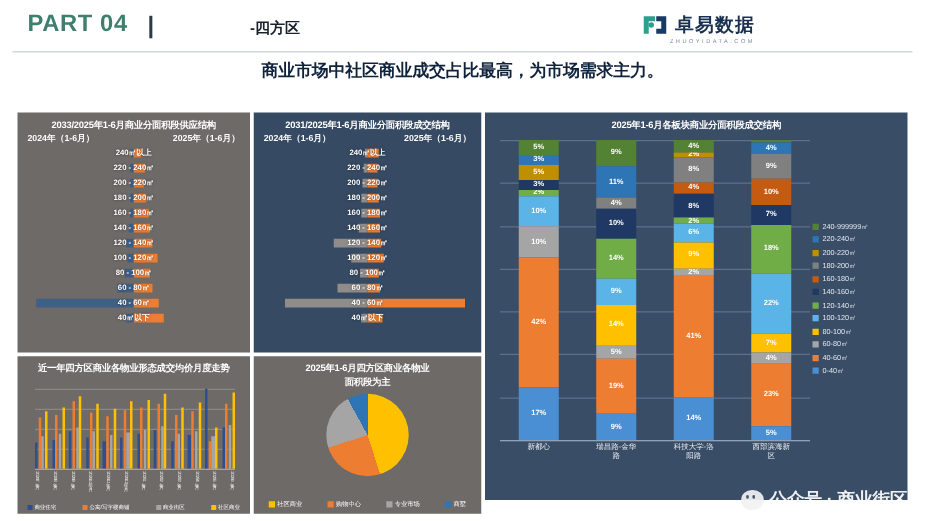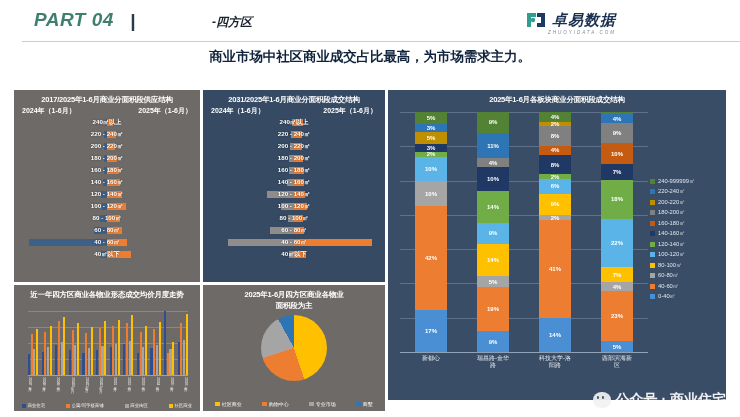--- a/index.html
+++ b/index.html
@@ -5,23 +5,22 @@
   * { box-sizing: border-box; margin:0; padding:0; }
   html,body { width:740px; height:417px; overflow:hidden; }
   body {
     font-family: "Liberation Sans", "DejaVu Sans", sans-serif;
     background:#ffffff;
     position:relative;
   }
 
   
   .header {
-    position:absolute; left:12px; top:0; width:616px; height:44px;
+    position:absolute; left:0; top:0; width:616px; height:44px;
     background:#ffffff;
-    font-style:italic;
   }
   .part-label {
     position:absolute; left:22px; top:9px;
     font-size:19px; font-weight:bold; color:#3f7f6e; letter-spacing:.5px;
   }
   .header-sep {
     position:absolute; left:118px; top:10px;
     font-size:19px; font-weight:bold; color:#2b3a4a;
   }
   .header-title {
@@ -209,21 +208,21 @@
   </div>
   <div class="logo-url">ZHUOYIDATA.COM</div>
   <div class="header-rule"></div>
 </div>
 
 <div class="headline">
   <span class="l2">商业市场中社区商业成交占比最高，为市场需求主力。</span>
 </div>
 
 <div class="panel panel-a">
-  <div class="p-title">2017/2025年1-6月商业分面积段供应结构</div>
+  <div class="p-title">2033/2025年1-6月商业分面积段供应结构</div>
   <div class="series-label" style="left:8px; top:16px;">2024年（1-6月）</div>
   <div class="series-label" style="right:8px; top:16px;">2025年（1-6月）</div>
   <div class="bf-wrap" id="bf0">
       <div class="bf-row">
         <div class="bf-left" style="width: 1.95px; background: rgb(62, 95, 134);"></div>
         <div class="bf-right" style="width: 5.85px; background: rgb(237, 125, 49);"></div>
         <div class="bf-cat">240㎡以上</div>
       </div>
       <div class="bf-row">
         <div class="bf-left" style="width: 2.925px; background: rgb(62, 95, 134);"></div>
@@ -618,14 +617,14 @@
       </div>
       <div class="pl-item">
         <span class="pl-sw" style="background: rgb(46, 117, 182);"></span>
         <span class="pl-tx">商墅</span>
       </div>
     </div>
 </div>
 
 <div class="watermark">
   <span class="wechat-ic"></span>
-  <span>公众号 · 商业住宅</span>
+  <span>公众号 · 商业街区</span>
 </div>
 
 </body></html>

